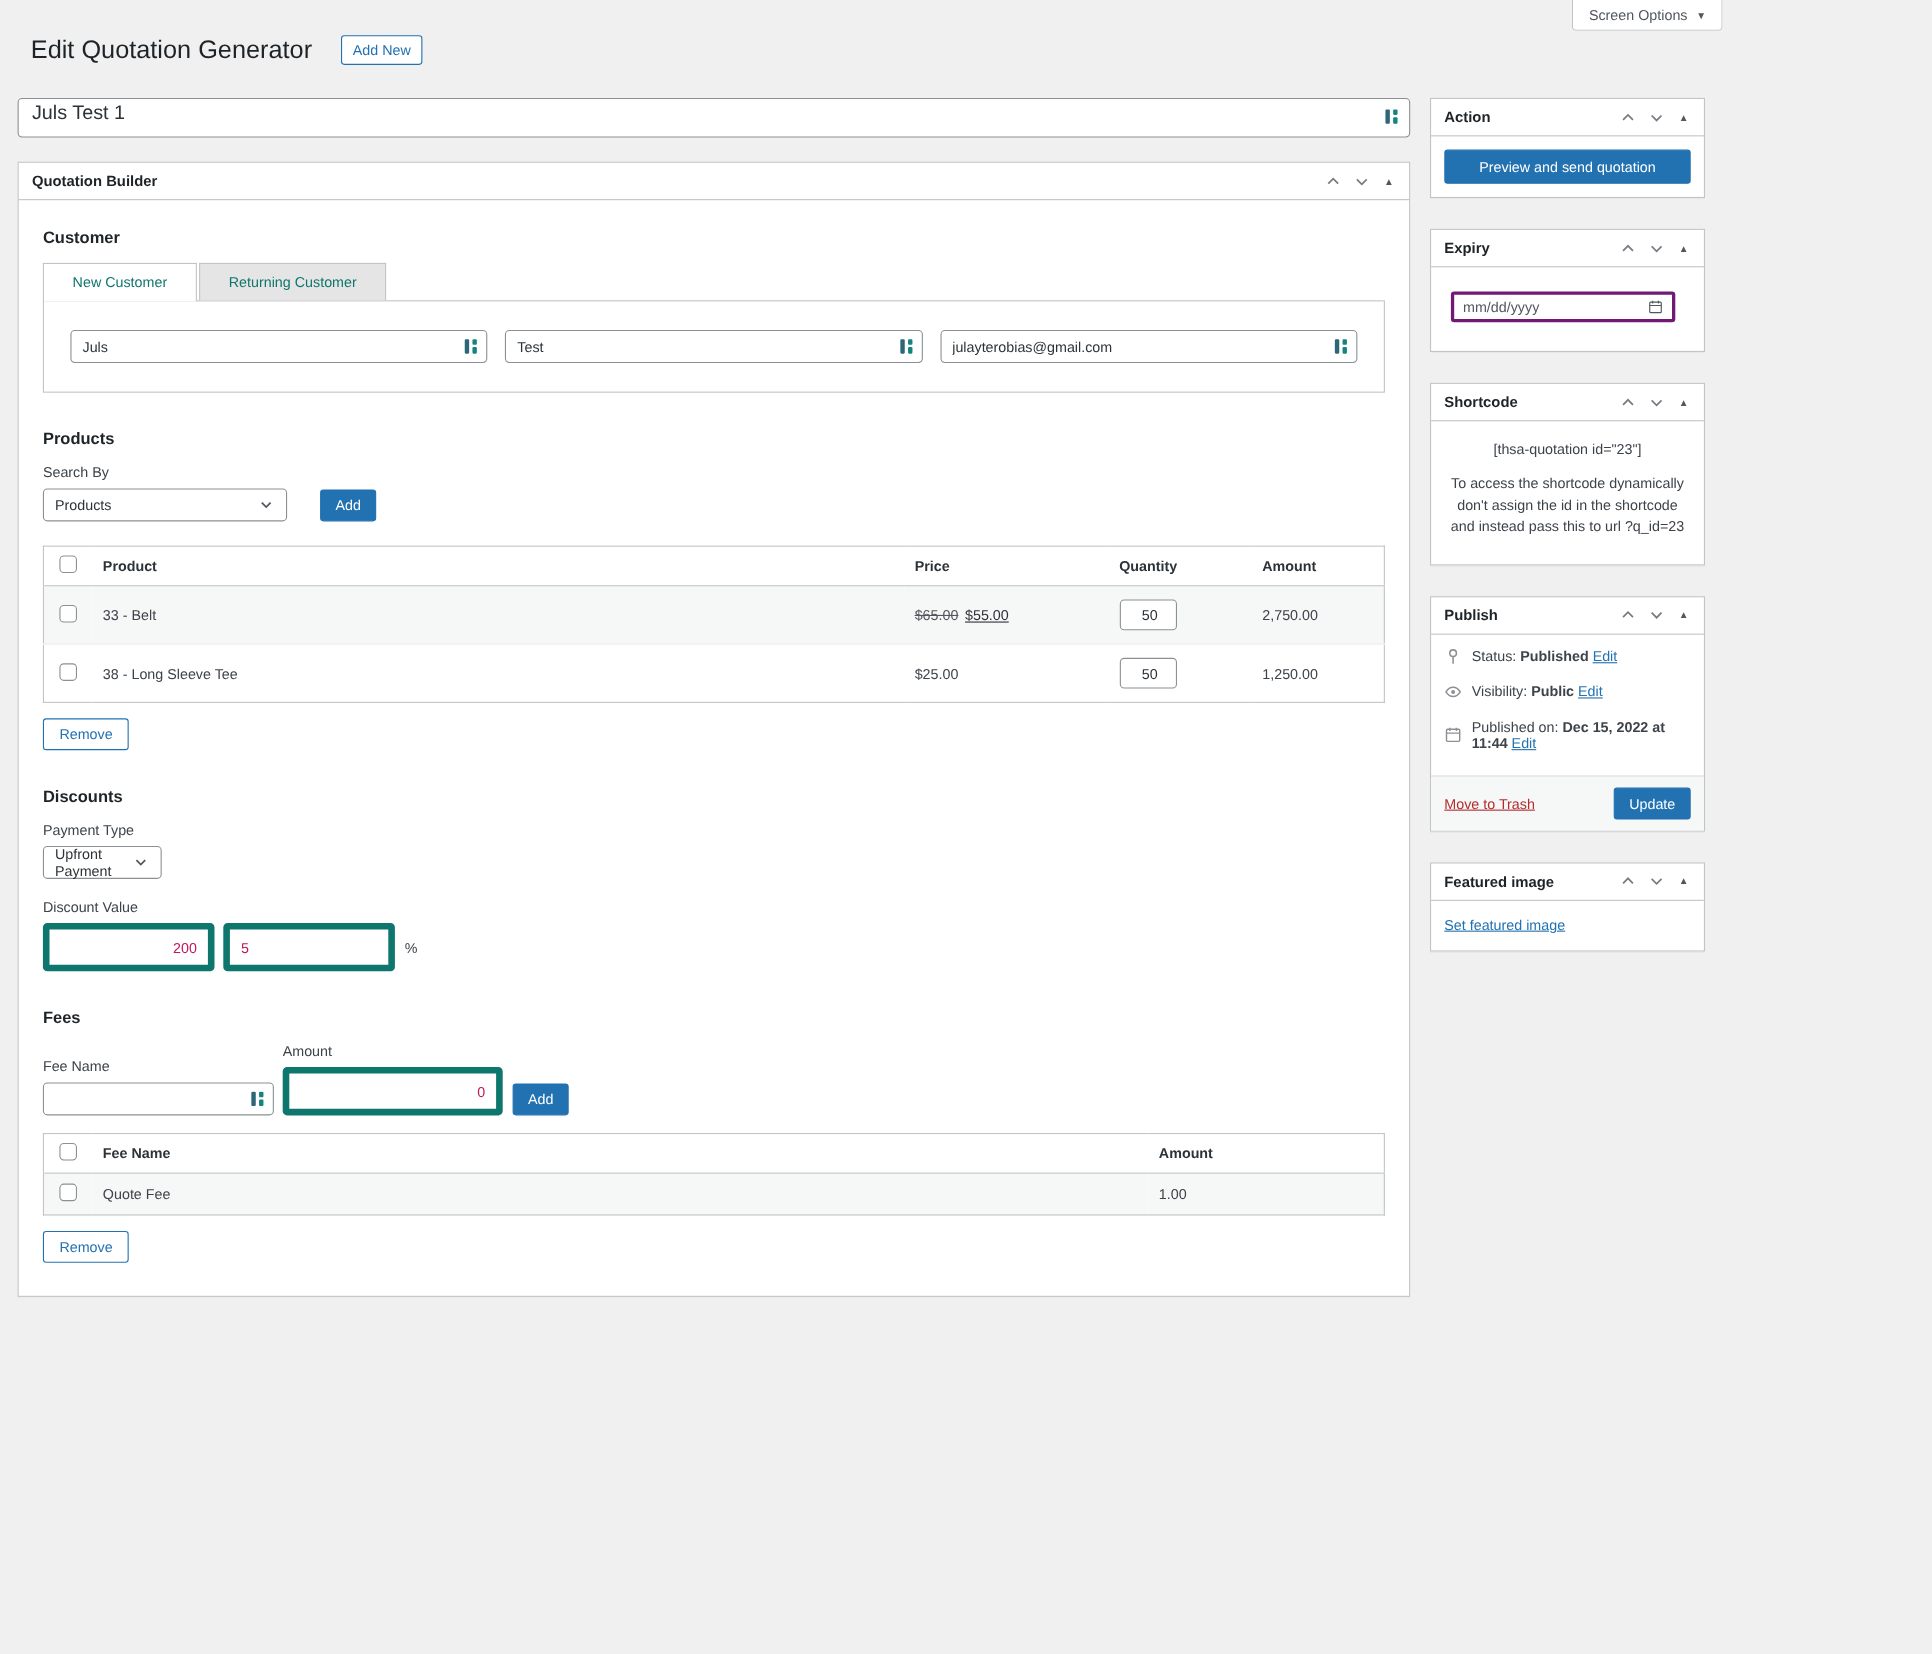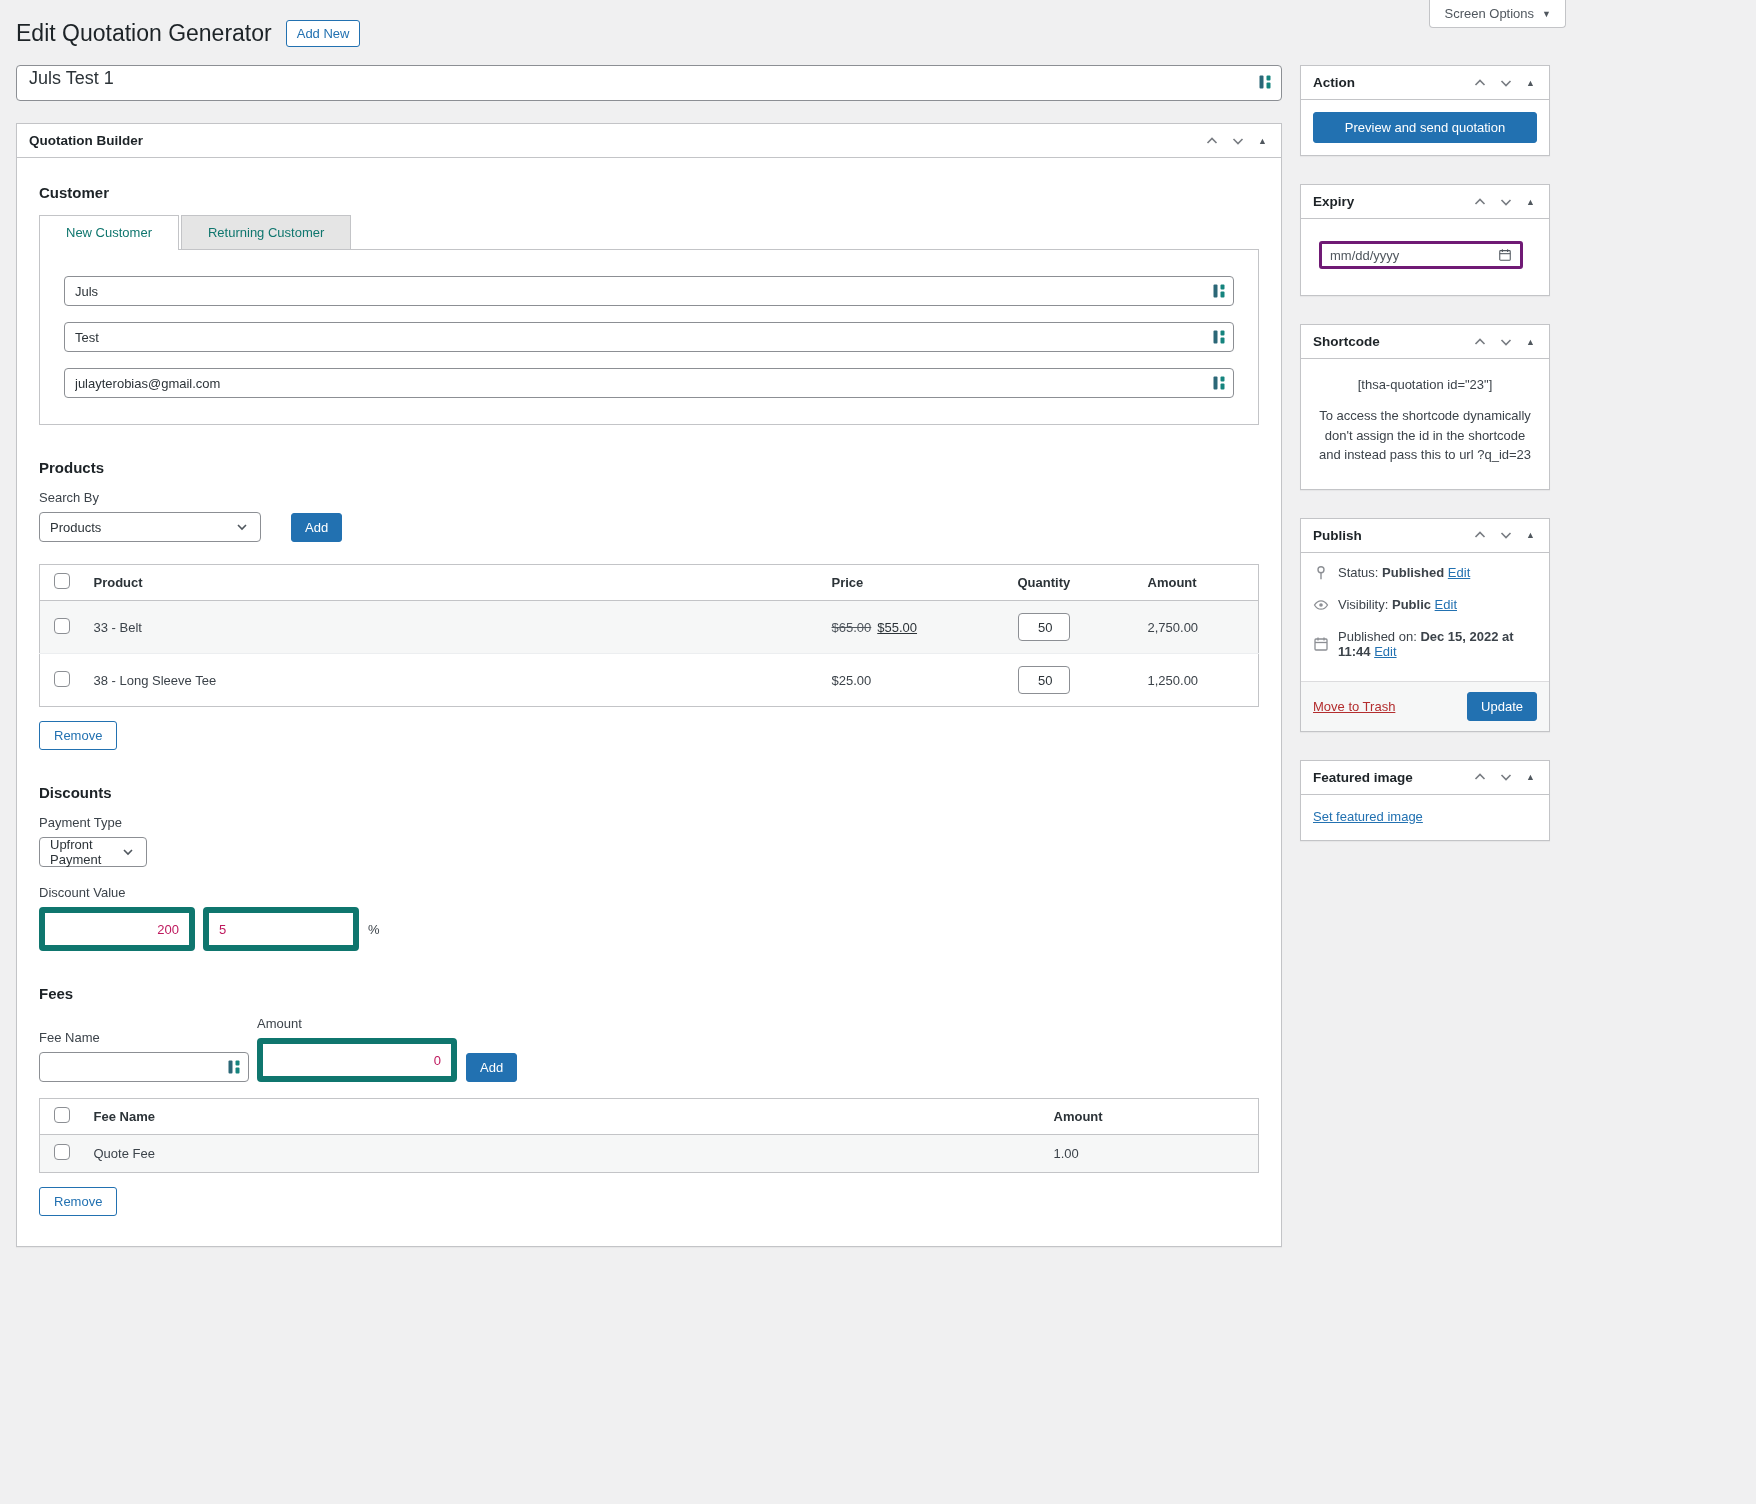--- a/index.html
+++ b/index.html
@@ -14,21 +14,21 @@
   
   .screen-options {
     position:absolute; top:0; right:190px;
     background:#fff; border:1px solid #c3c4c7; border-top:none;
     border-radius:0 0 4px 4px; padding:6px 14px;
     color:#50575e; display:flex; align-items:center; gap:8px; cursor:pointer;
   }
   .screen-options .caret { font-size:9px; color:#50575e; }
 
   .page-header { display:flex; align-items:center; gap:14px; margin:10px 0 18px; }
-  .page-header h1 { font-size:23px; font-weight:400; color:#1d2327; margin:0; }
+  .page-header h1 { font-size:23px; font-weight:400; color:#1d2327; margin:12px; }
   .add-new-btn {
     border:1px solid #2271b1; color:#2271b1; background:#fff;
     border-radius:3px; padding:5px 10px; font-size:13px; cursor:pointer;
   }
 
   .content { display:flex; align-items:flex-start; }
   .main-col { width:1266px; flex:none; }
   .sidebar  { width:250px; flex:none; margin-left:18px; }
 
   
@@ -60,21 +60,21 @@
   .section-heading { font-size:15px; font-weight:bold; color:#1d2327; margin:6px 0 14px; }
   .mt-lg { margin-top:34px; }
 
   
   .tabs { display:flex; position:relative; z-index:2; }
   .tab {
     padding:9px 26px; border:1px solid #c3c4c7; border-bottom:none;
     background:#e5e5e5; color:#0f766e; cursor:pointer; margin-right:2px;
   }
   .tab.active { background:#fff; margin-bottom:-1px; padding-bottom:10px; }
-  .tab-panel { border:1px solid #c3c4c7; padding:26px 24px; display:flex; gap:16px; position:relative; z-index:1;flex-direction:column; }
+  .tab-panel { border:1px solid #c3c4c7; padding:26px 24px; display:flex; gap:16px; position:relative; z-index:1; }
 
   .input-wrap { position:relative; flex:1; }
   .text-input {
     width:100%; height:30px; background:#fff;
     border:1px solid #8c8f94; border-radius:4px;
     padding:0 30px 0 10px; font-size:13px; color:#2c3338; font-family:inherit;
   }
   .input-wrap .g-icon { position:absolute; right:8px; top:8px; }
 
   

